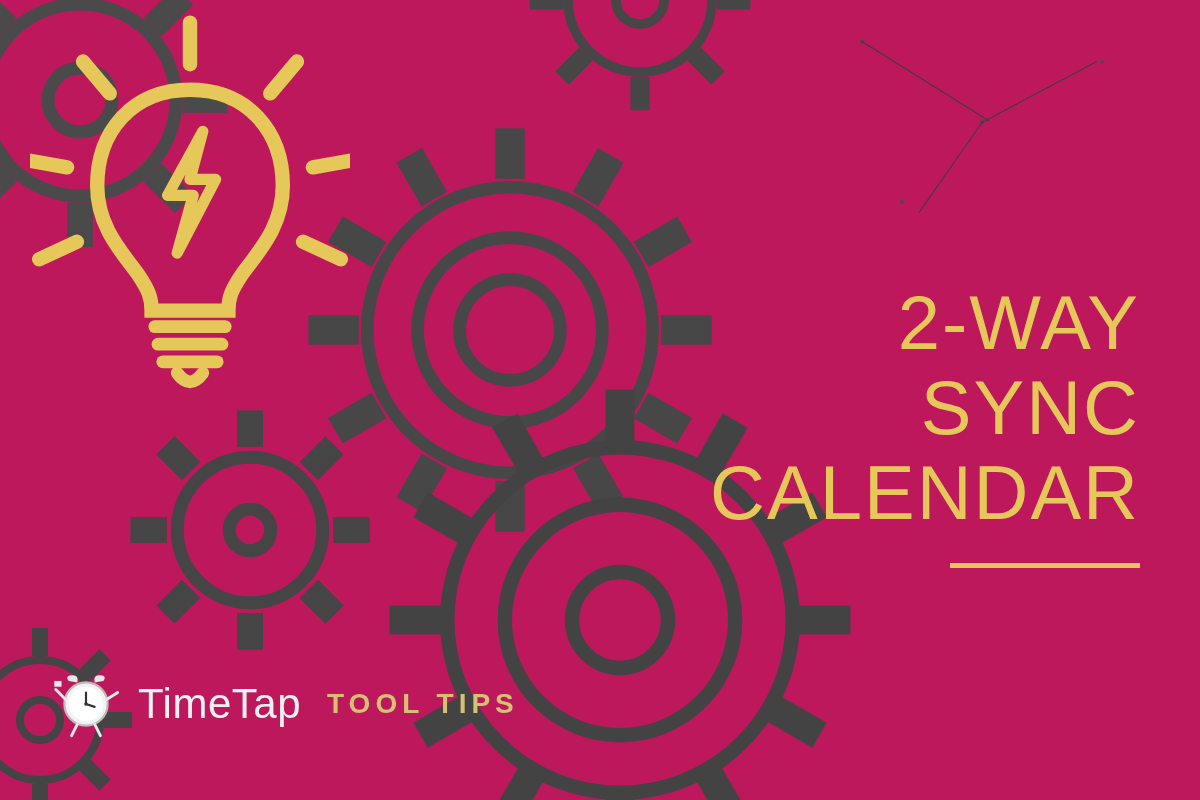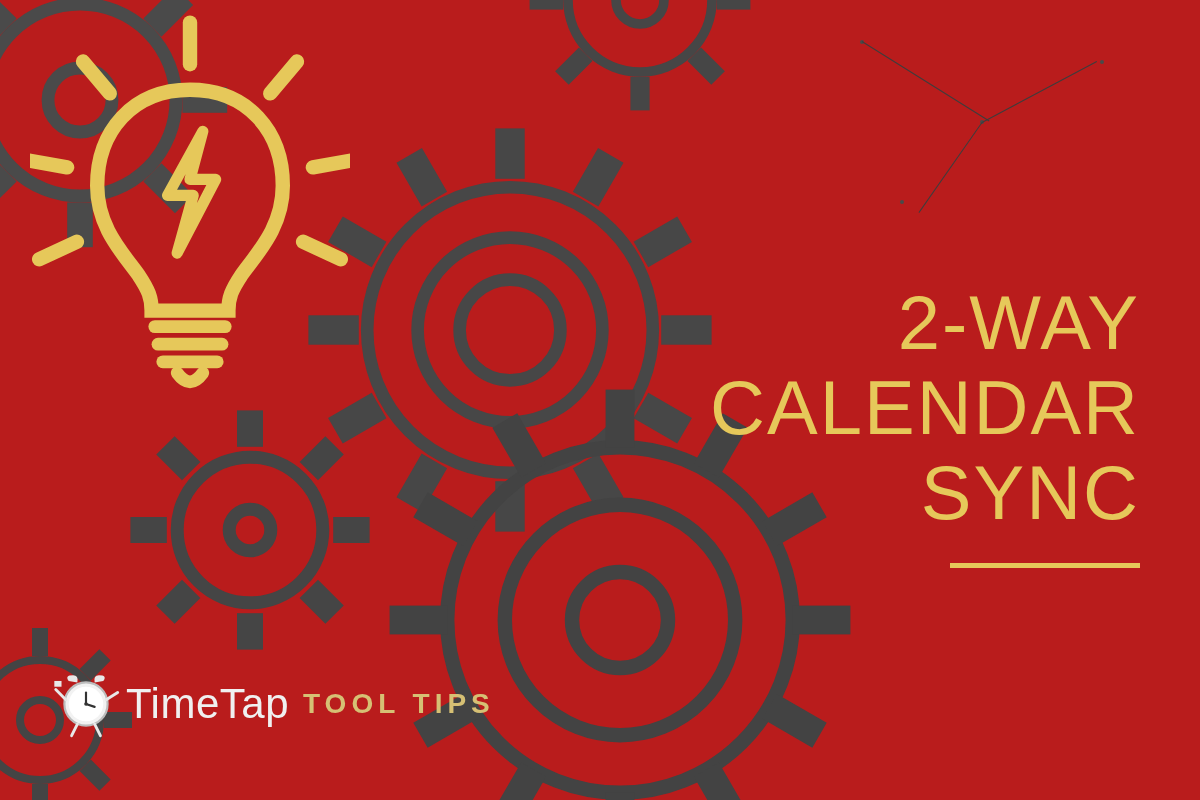--- a/index.html
+++ b/index.html
@@ -8,21 +8,21 @@
       height: 800px;
       overflow: hidden;
       font-family: Arial, Helvetica, sans-serif;
       background: #333333;
       position: relative;
     }
     .canvas {
       width: 1200px;
       height: 800px;
       position: relative;
-      background: #b91c1c;
+      background: #be185d;
     }
     
     .gear {
       position: absolute;
       color: #444;
     }
     .gear svg {
       width: 100%;
       height: 100%;
       display: block;
@@ -80,21 +80,21 @@
       margin-top: 28px;
     }
 
     
     .footer-logo {
       position: absolute;
       left: 50px;
       bottom: 60px;
       display: flex;
       align-items: center;
-      gap: 4px;
+      gap: 16px;
     }
     .clock-icon {
       width: 72px; height: 72px;
     }
     .clock-icon svg { width: 100%; height: 100%; display:block; }
     .brand-name {
       color: #f0f0f0;
       font-size: 42px;
       font-weight: 300;
       letter-spacing: 0.5px;
@@ -273,22 +273,22 @@
         <line x1="80" y1="207" x2="120" y2="207"></line>
         <line x1="83" y1="218" x2="117" y2="218"></line>
       </g>
 
       <path d="M92 225 Q100 236 108 225" fill="none" stroke="#e6c85a" stroke-width="8" stroke-linecap="round"></path>
     </svg>
   </div>
 
   <div class="title-block">
     <div class="title-line">2-WAY</div>
+    <div class="title-line">SYNC</div>
     <div class="title-line">CALENDAR</div>
-    <div class="title-line">SYNC</div>
     <div class="title-underline"></div>
   </div>
 
   <div class="footer-logo">
     <div class="clock-icon">
       <svg viewBox="0 0 100 100">
 
         <path d="M26 18 Q20 10 32 10 Q40 10 38 20" fill="#e8e8e8"></path>
         <path d="M74 18 Q80 10 68 10 Q60 10 62 20" fill="#e8e8e8"></path>
 

